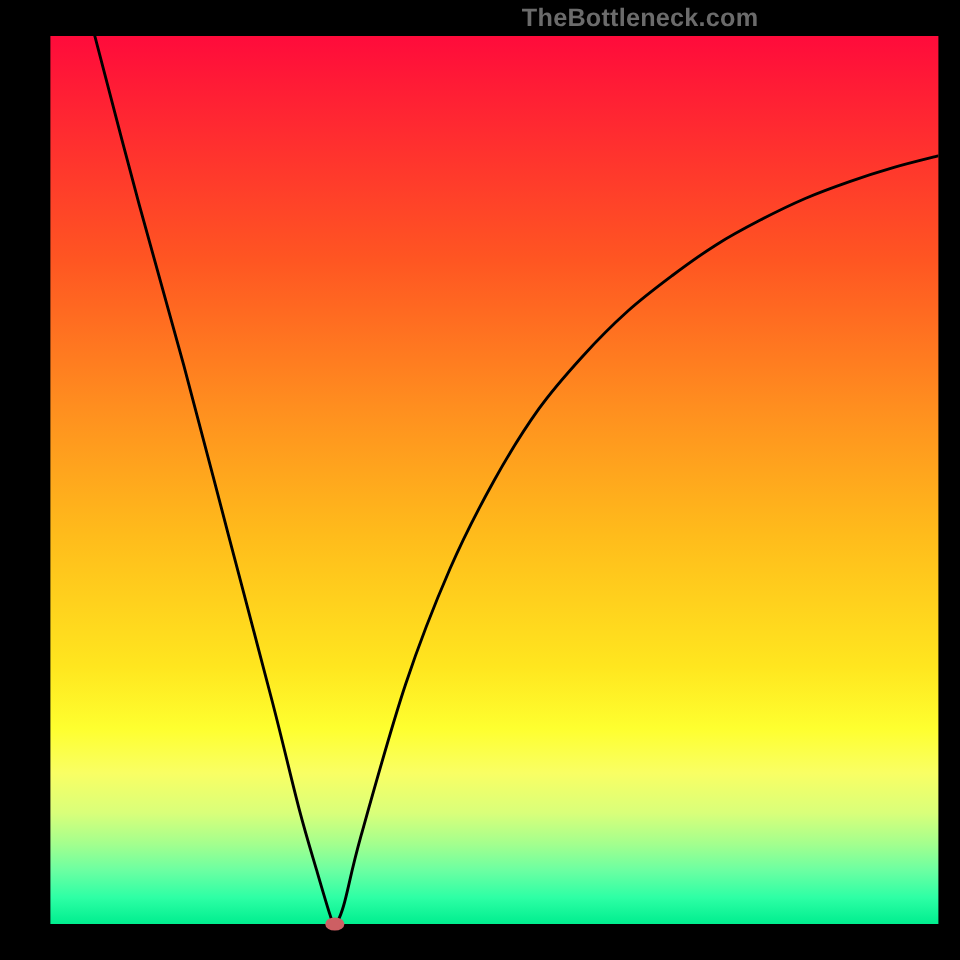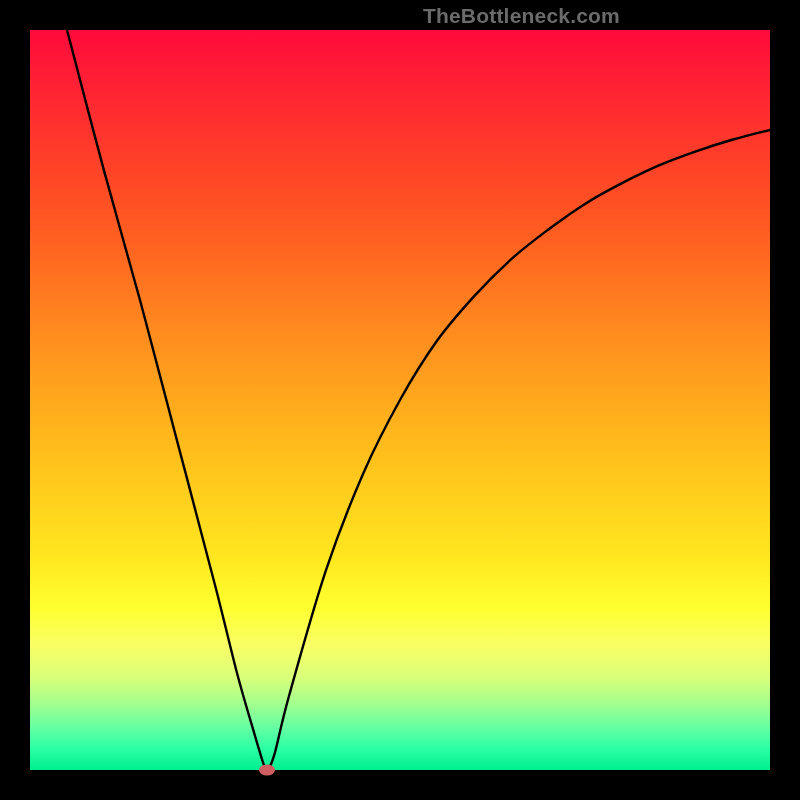--- a/index.html
+++ b/index.html
@@ -5,21 +5,21 @@
   html, body {
     margin: 0;
     padding: 0;
     width: 800px;
     height: 800px;
     background: #000000;
     overflow: hidden;
   }
   .frame {
     position: absolute;
-    left: 0;
+    left: 12px;
     top: 0;
     width: 632px;
     height: 800px;
     background: #000000;
   }
   .plot-area {
     position: absolute;
     left: 30px;
     top: 30px;
     width: 740px;

